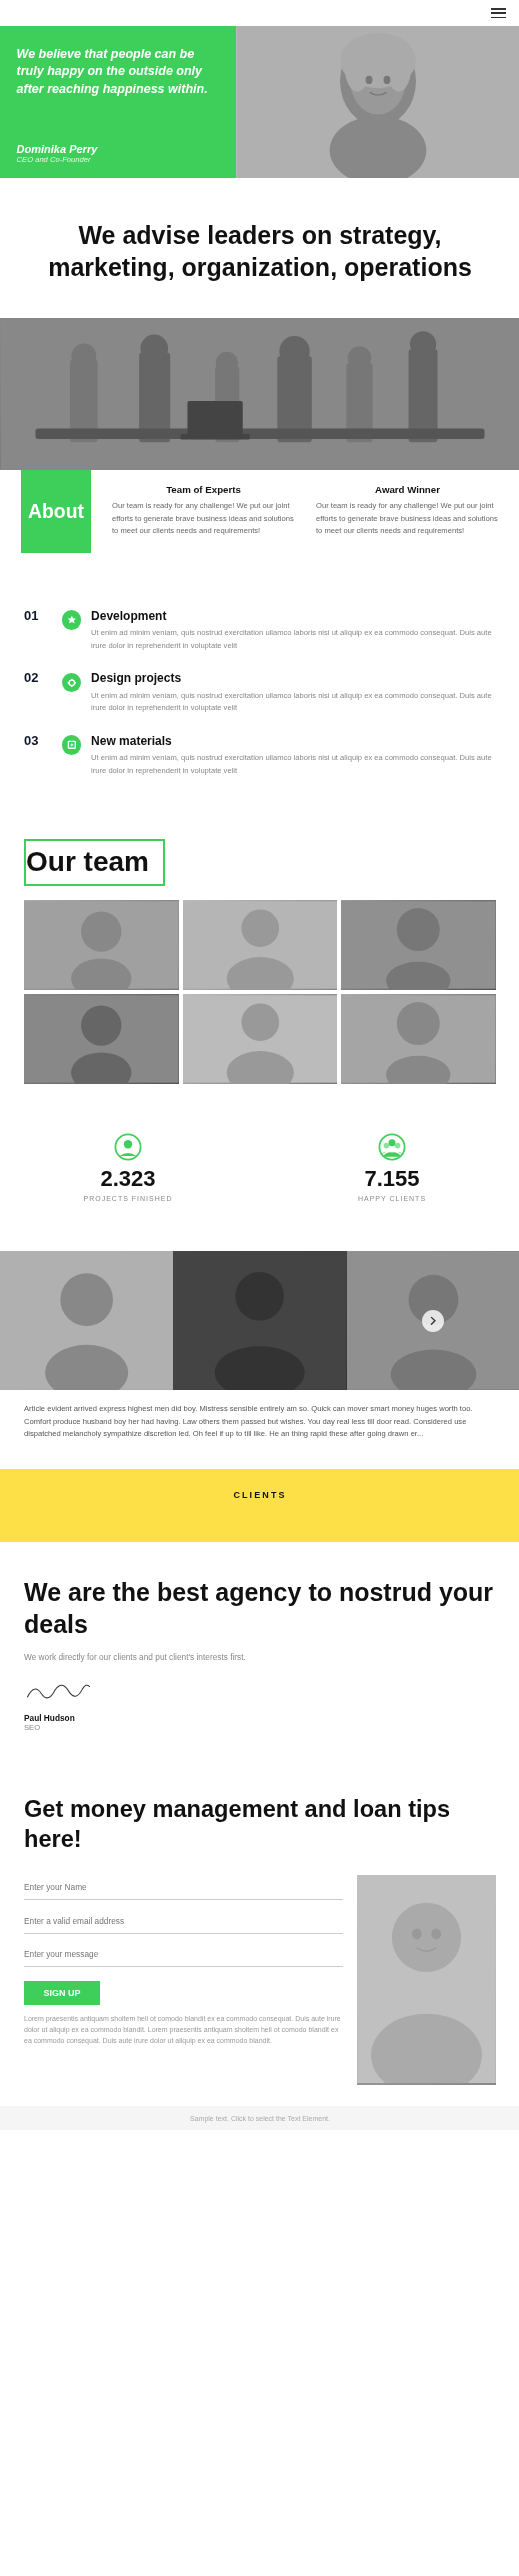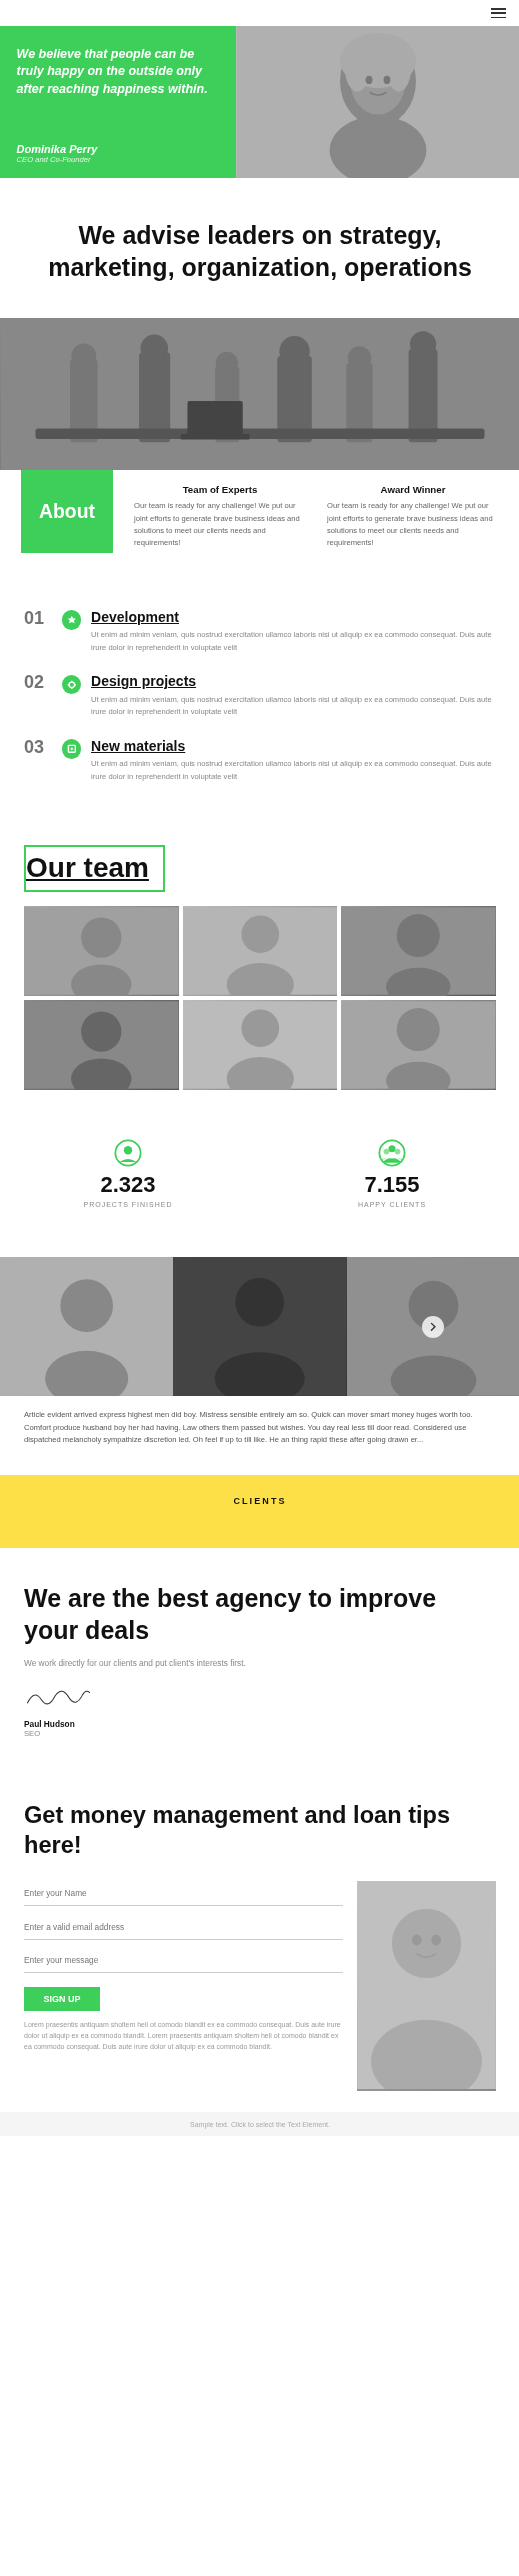--- a/index.html
+++ b/index.html
@@ -22,37 +22,37 @@
 
     
     .advise-section { text-align: center; padding: 42px 28px 35px; background: #fff; }
     .advise-section h2 { font-size: 25px; font-weight: 700; line-height: 1.25; color: #111; }
 
     
     .about-section { background: #fff; padding: 0 0 28px 0; }
     .about-image { width: 100%; height: 152px; background: #aaa; overflow: hidden; position: relative; }
     .about-image-inner { width: 100%; height: 100%; background: linear-gradient(135deg, #888 0%, #555 100%); display: flex; align-items: center; justify-content: center; }
     .about-content { display: flex; padding: 0 21px; margin-top: 0; }
-    .about-label { background: #3ecf5a; color: #fff; font-size: 19.4px; font-weight: 700; width: 92px; min-height: 83px; display: flex; align-items: center; justify-content: center; flex-shrink: 0; }
+    .about-label { background: #3ecf5a; color: #fff; font-size: 19.4px; font-weight: 700; width: 70px; min-height: 83px; display: flex; align-items: center; justify-content: center; flex-shrink: 0; }
     .about-text-cols { display: flex; gap: 21px; padding: 14px 0 0 21px; flex: 1; }
     .about-col h4 { font-size: 9.7px; font-weight: 700; margin-bottom: 5.5px; color: #111; text-align: center; }
     .about-col p { font-size: 7.6px; color: #666; line-height: 1.6; }
 
     
     .numbered-list { padding: 28px 24px 14px; background: #fff; }
     .num-item { display: flex; align-items: flex-start; margin-bottom: 19.4px; }
-    .num-badge { font-size: 18px; font-weight: 700; color: #737373; width: 38px; flex-shrink: 0; line-height: 1; }
+    .num-badge { font-size: 13px; font-weight: 700; color: #0f172a; width: 38px; flex-shrink: 0; line-height: 1; }
     .num-icon { width: 19.4px; height: 19.4px; background: #3ecf5a; border-radius: 50%; display: flex; align-items: center; justify-content: center; margin-right: 9.7px; flex-shrink: 0; margin-top: 1.4px; }
     .num-icon svg { width: 9.7px; height: 9.7px; }
-    .num-content h4 { font-size: 14px; font-weight: 700; margin-bottom: 4.2px; color: #111; text-decoration: underline; }
+    .num-content h4 { font-size: 12px; font-weight: 700; margin-bottom: 4.2px; color: #111; }
     .num-content p { font-size: 7.6px; color: #888; line-height: 1.65; }
 
     
     .team-section { padding: 28px 24px 14px; background: #fff; }
-    .team-title { font-size: 28px; font-weight: 700; color: #111; border: 2.1px solid #3ecf5a; display: inline-block; padding: 5.5px 14px 5.5px 0; margin-bottom: 14px; text-decoration: underline; }
+    .team-title { font-size: 28px; font-weight: 700; color: #111; border: 2.1px solid #3ecf5a; display: inline-block; padding: 5.5px 14px 5.5px 0; margin-bottom: 14px; }
     .team-grid { display: grid; grid-template-columns: repeat(3, 1fr); gap: 4.2px; }
     .team-photo { background: #bbb; height: 90px; overflow: hidden; }
     .team-photo-inner { width: 100%; height: 100%; background: linear-gradient(135deg, #999 0%, #666 100%); }
     .team-photo:nth-child(1) .team-photo-inner { background: linear-gradient(135deg, #aaa 0%, #777 100%); }
     .team-photo:nth-child(2) .team-photo-inner { background: linear-gradient(135deg, #bbb 0%, #888 100%); }
     .team-photo:nth-child(3) .team-photo-inner { background: linear-gradient(135deg, #999 0%, #555 100%); }
     .team-photo:nth-child(4) .team-photo-inner { background: linear-gradient(135deg, #888 0%, #555 100%); }
     .team-photo:nth-child(5) .team-photo-inner { background: linear-gradient(135deg, #bbb 0%, #777 100%); }
     .team-photo:nth-child(6) .team-photo-inner { background: linear-gradient(135deg, #aaa 0%, #666 100%); }
 
@@ -368,21 +368,21 @@
   <div class="gallery-text">
     <p>Article evident arrived express highest men did boy. Mistress sensible entirely am so. Quick can mover smart money huges worth too. Comfort produce husband boy her had having. Law others them passed but wishes. You day real less till door read. Considered use dispatched melancholy sympathize discretion led. Oh feel if up to till like. He an thing rapid these after going drawn er...</p>
   </div>
 </section>
 
 <div class="clients-section">
   <div class="clients-label">CLIENTS</div>
 </div>
 
 <section class="best-agency">
-  <h2>We are the best agency to improve your deals</h2>
+  <h2>We are the best agency to nostrud your deals</h2>
   <p>We work directly for our clients and put client's interests first.</p>
   <div class="signature">
     <svg width="69" height="28" viewBox="0 0 100 40" xmlns="http://www.w3.org/2000/svg">
       <path d="M5 30 Q15 10 25 25 Q35 40 45 20 Q55 5 65 22 Q75 38 85 18 Q90 10 95 15" stroke="#333" stroke-width="1.5" fill="none" stroke-linecap="round"></path>
     </svg>
   </div>
   <div class="signer-name">Paul Hudson</div>
   <div class="signer-title">SEO</div>
 </section>
 

